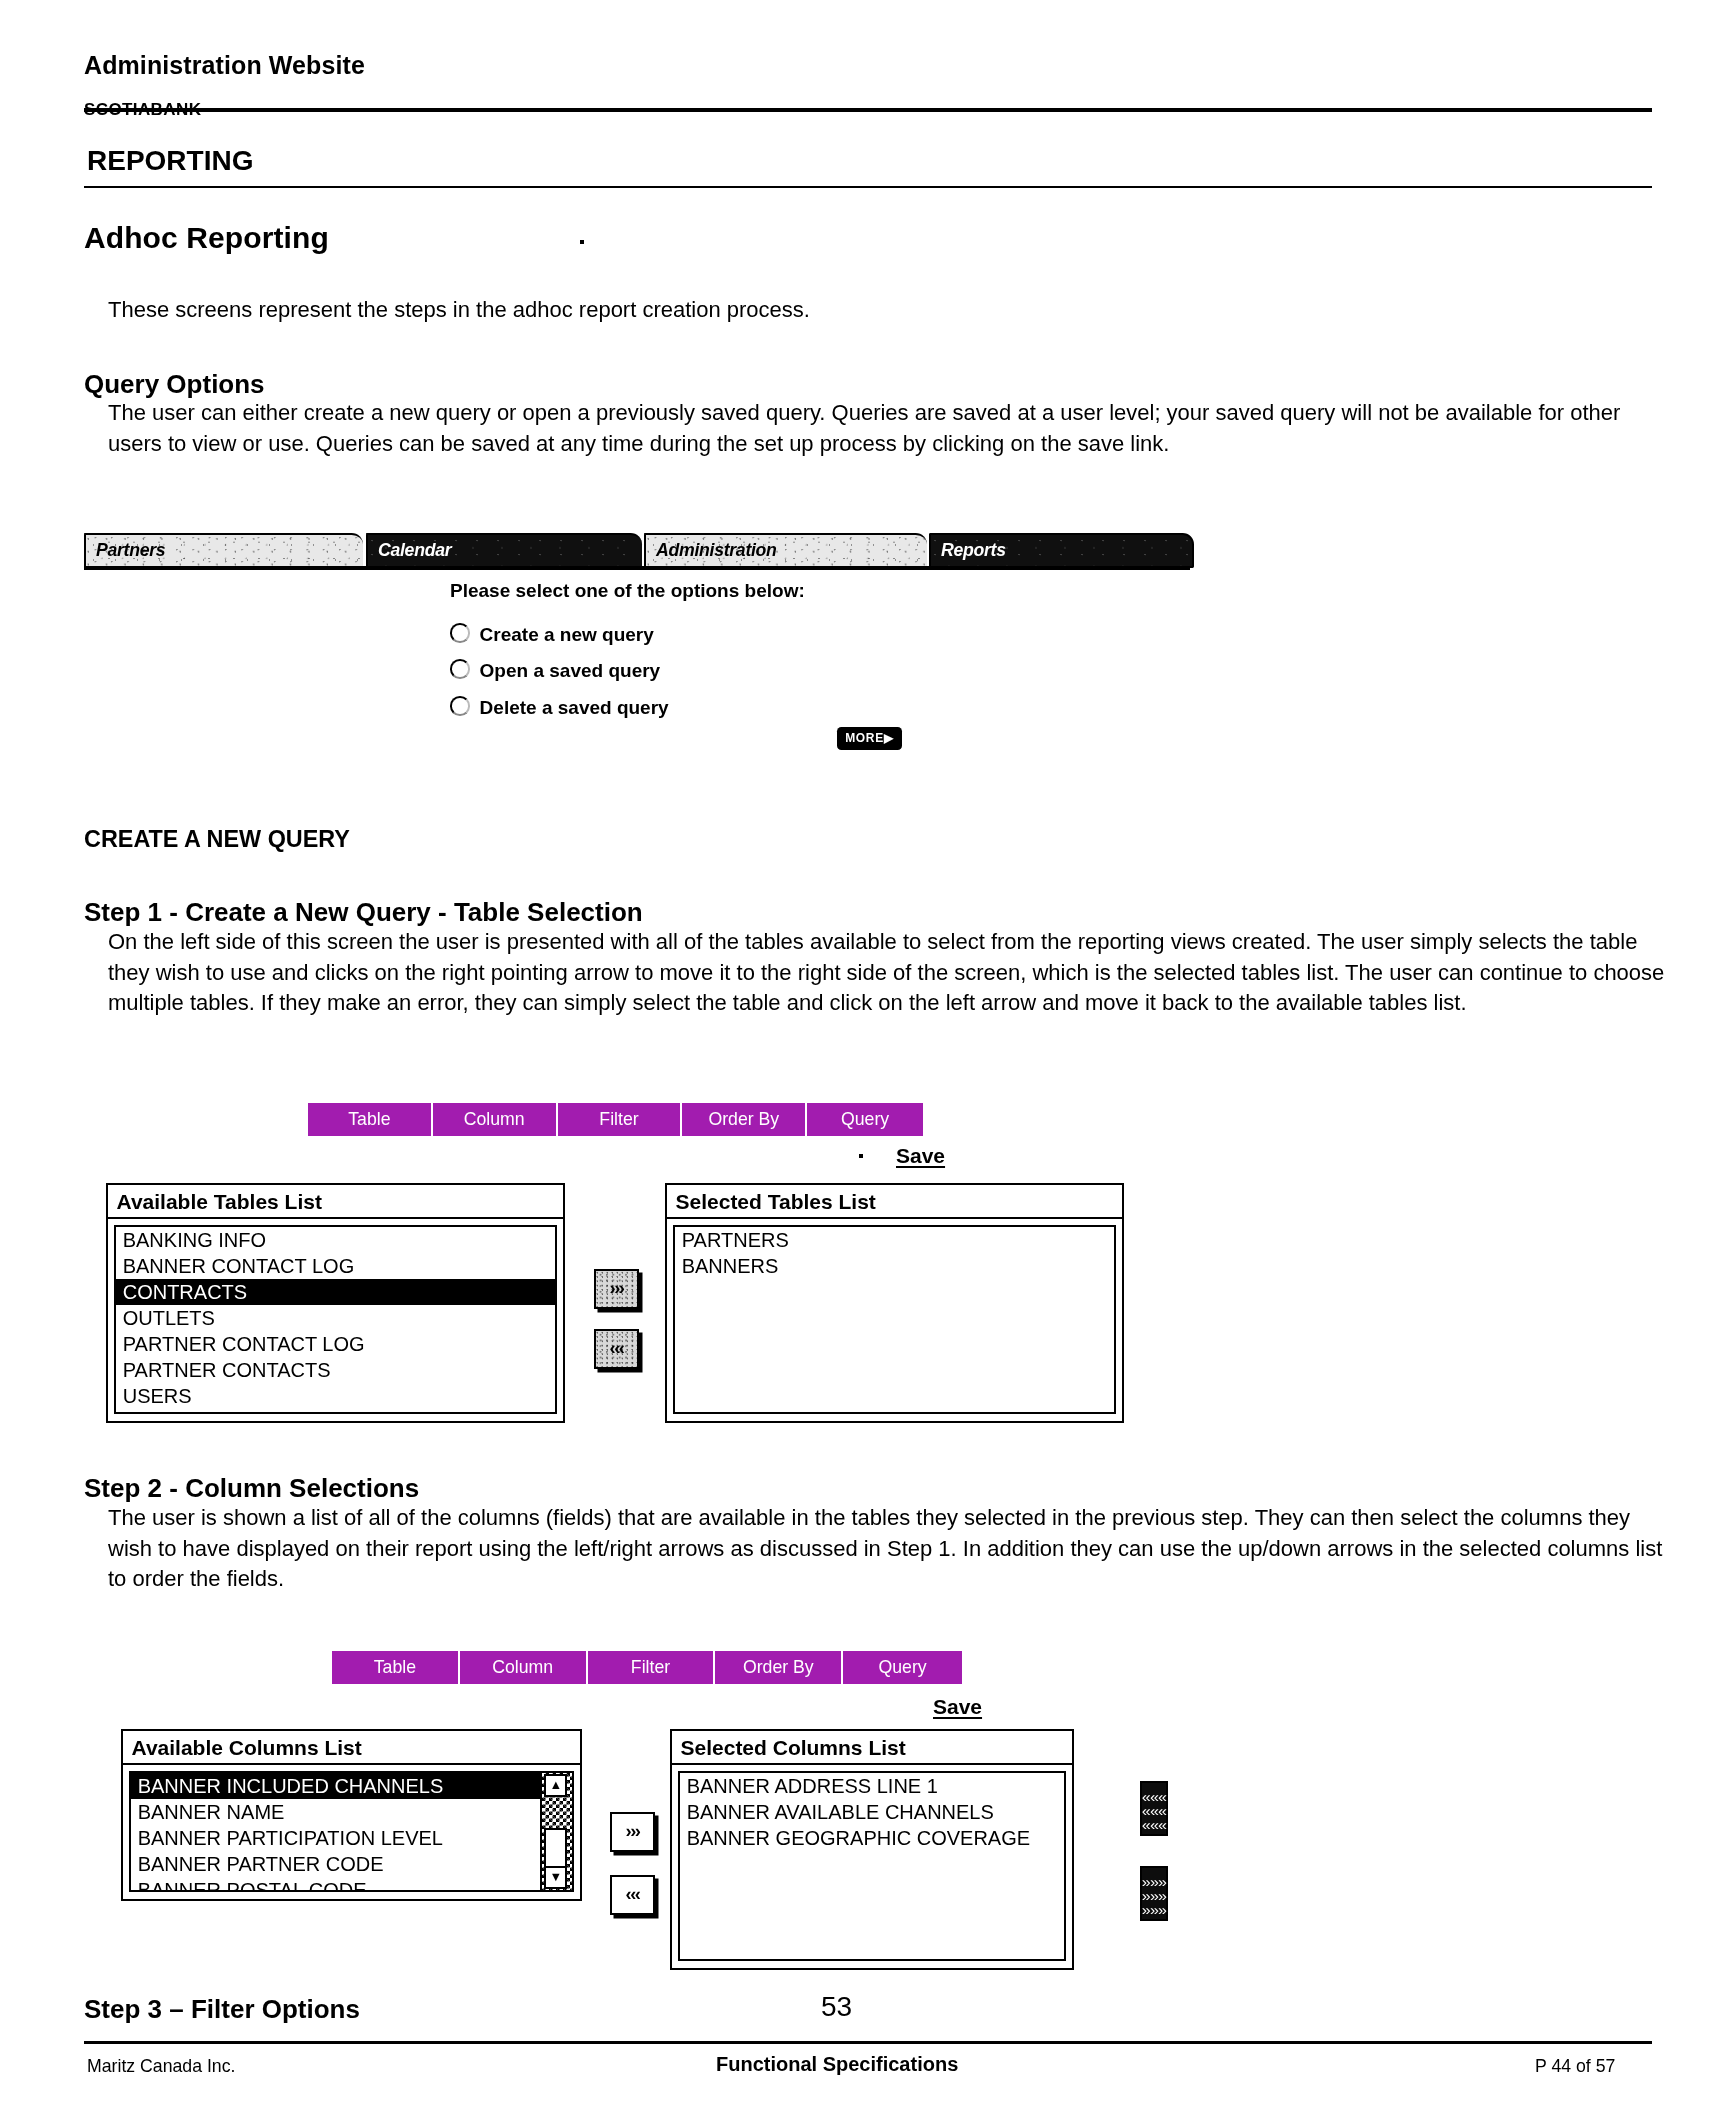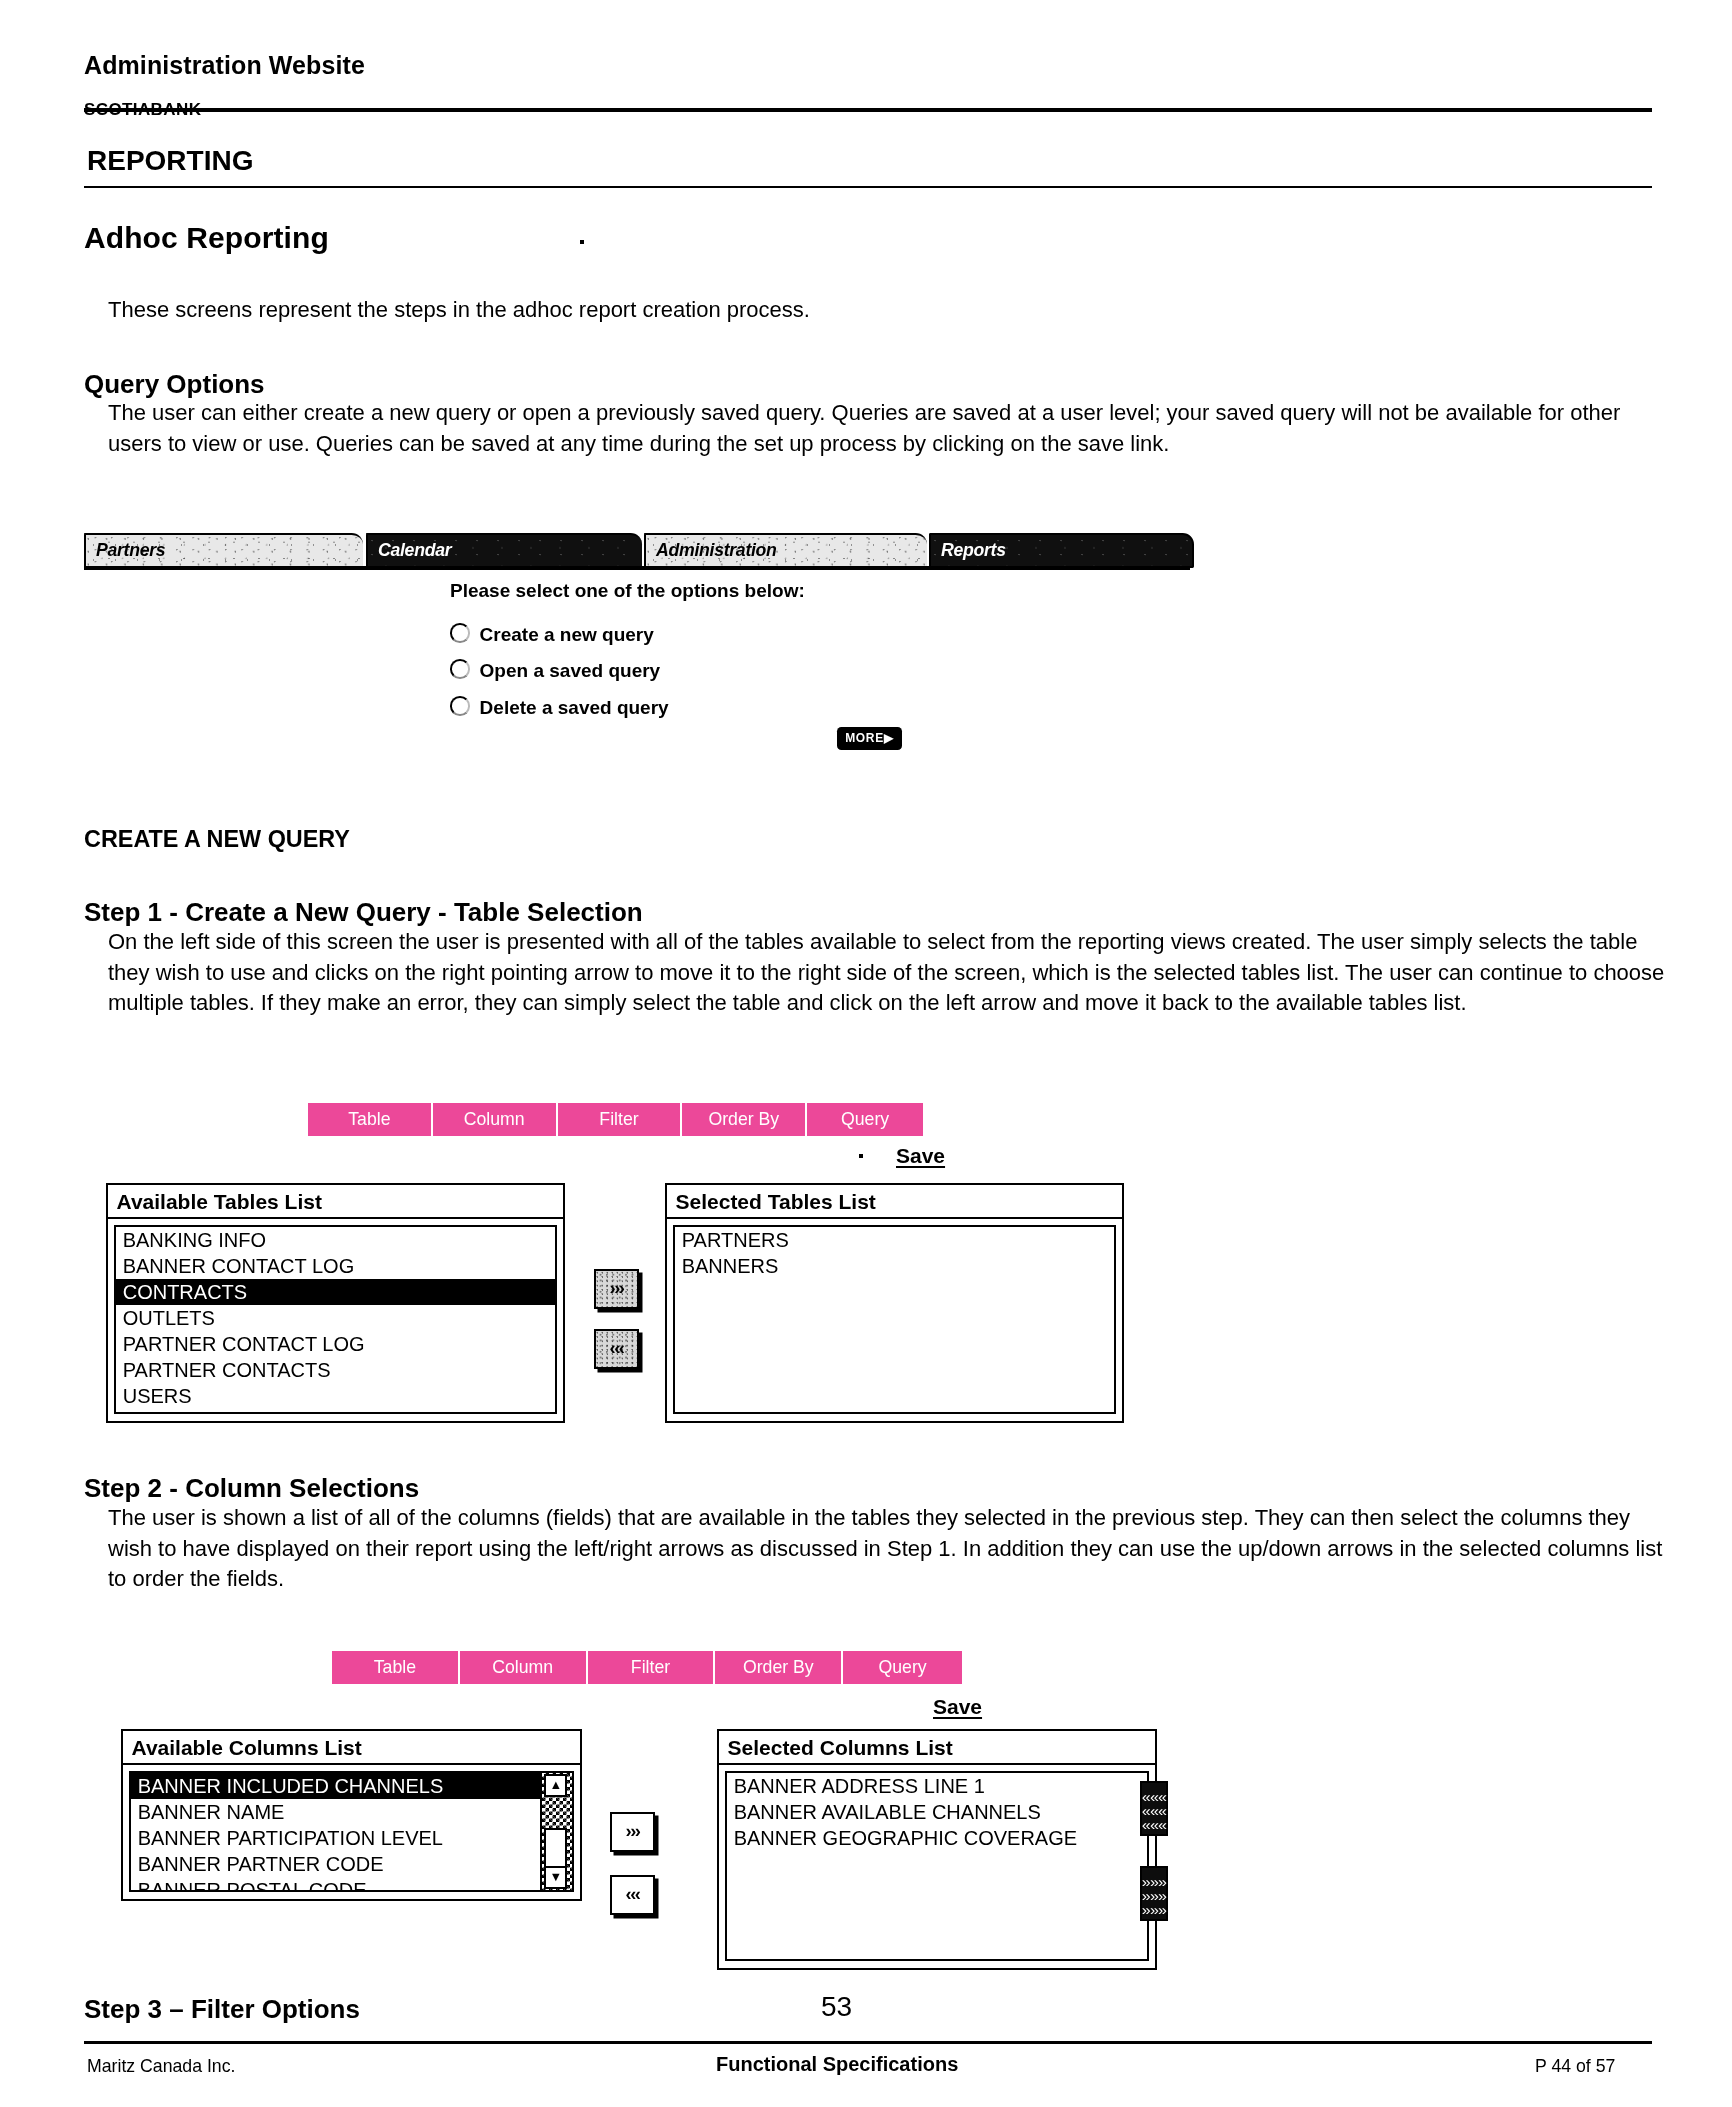--- a/index.html
+++ b/index.html
@@ -54,21 +54,21 @@
   .prompt{position:absolute; left:450px; top:580px; font-size:19px; font-weight:bold;}
   .radio-row{position:absolute; left:450px; font-size:19px; font-weight:bold;}
   .radio-row .ro{display:inline-block; width:15.6px; height:15.6px; border:2.1px solid #000;
        border-radius:50%; vertical-align:-1.4px; margin-right:10px;
        border-right-color:#bbb; border-bottom-color:#888;}
   .more-btn{position:absolute; left:837px; top:727px; width:65px; height:23px;
        background:#000; border-radius:4.3px; color:#fff; font-size:12px;
        font-weight:bold; letter-spacing:0.7px; text-align:center; line-height:23px;}
 
   
-  .wizstrip{position:absolute; height:33px; background:#ec4899; display:flex;}
+  .wizstrip{position:absolute; height:33px; background:#a21caf; display:flex;}
   .wizstrip .wz{color:#fff; font-size:17.7px; text-align:center; line-height:33px;
        border-right:2.1px solid #fff; box-sizing:border-box;}
   .wizstrip .wz:last-child{border-right:0;}
   .savelink{position:absolute; font-size:21px; font-weight:bold;
        text-decoration:underline; text-underline-offset:2.8px;}
   .dotmark{position:absolute; width:3.5px; height:3.5px; background:#000;}
 
   
   .panel{position:absolute; border:2.8px solid #000; background:#fff; box-sizing:border-box;}
   .panel-title{position:absolute; left:0; top:0; right:0; height:34px;
@@ -252,21 +252,21 @@
     </div>
   </div>
 
   <div class="xfer plain" style="left:610px; top:1812px;">
     <span>›››</span>
   </div>
   <div class="xfer plain" style="left:610px; top:1875px;">
     <span>‹‹‹</span>
   </div>
 
-  <div class="panel" style="left:717px; top:1729px; width:440px; height:241px;">
+  <div class="panel" style="left:670px; top:1729px; width:404px; height:241px;">
     <div class="panel-title">Selected Columns List</div>
     <div class="listbox">
       <div class="li">BANNER ADDRESS LINE 1</div>
       <div class="li">BANNER AVAILABLE CHANNELS</div>
       <div class="li">BANNER GEOGRAPHIC COVERAGE</div>
     </div>
   </div>
 
   <div class="reorder" style="left:1140px; top:1781px;">
     <span>«««</span>

